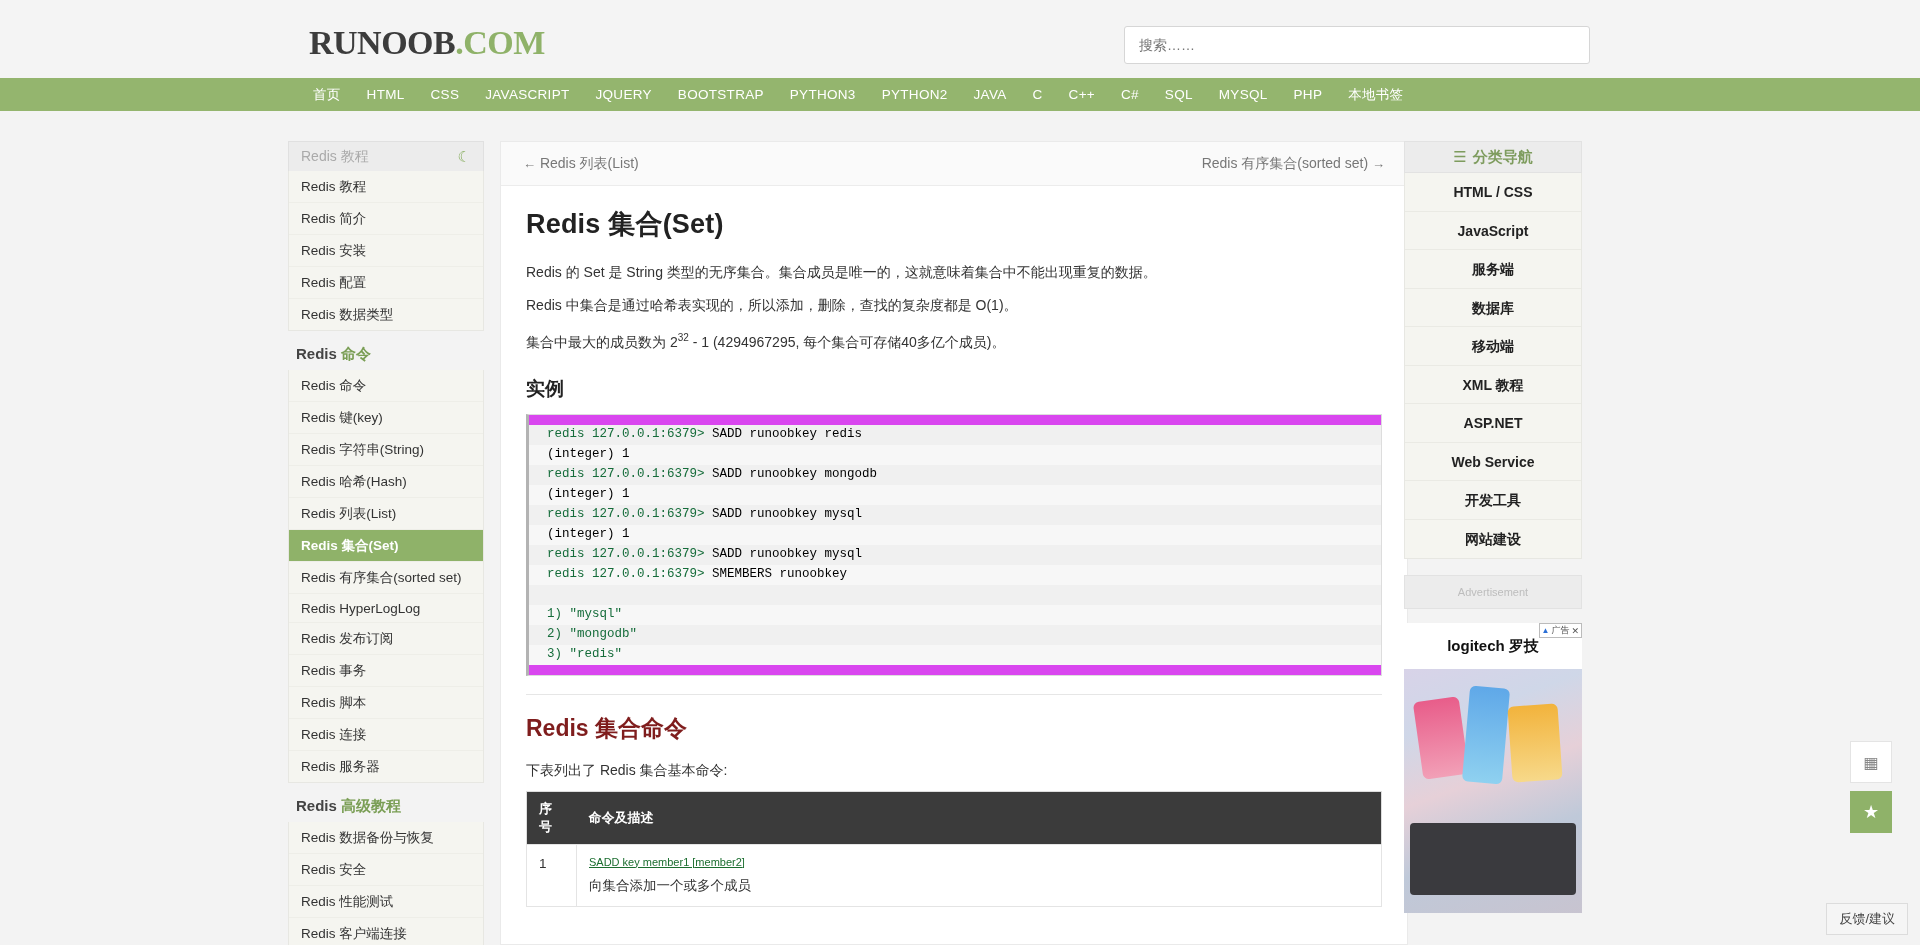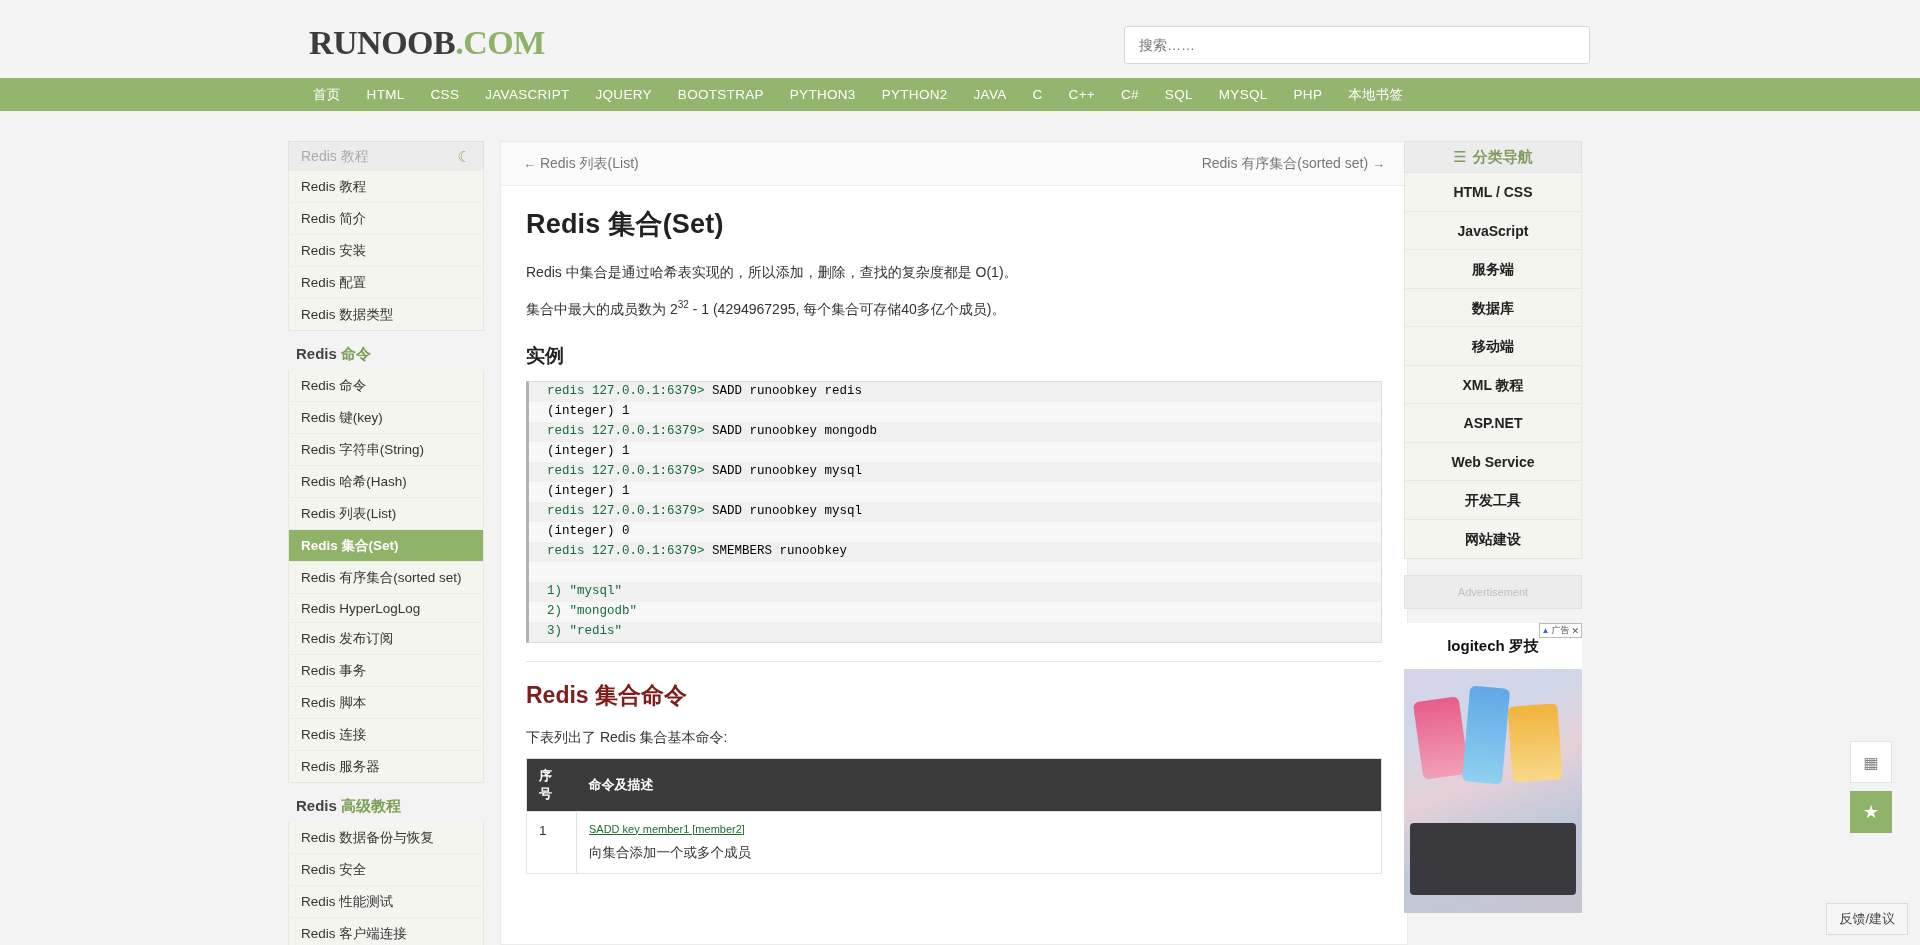--- a/index.html
+++ b/index.html
@@ -179,21 +179,21 @@
     font-weight: bold;
     color: #7f1d1d;
     margin: 18px 0 14px 0;
   }
 
   
   .codebox {
     background: #d946ef;
     border: 1px solid #ddd;
     border-left: 3px solid #b3b3b3;
-    padding: 0 0;
+    padding: 10px 0;
     margin-bottom: 18px;
     font-family: "Liberation Mono", "DejaVu Sans Mono", monospace;
     font-size: 12.5px;
   }
   .codebox .ln {
     padding: 1.5px 18px;
     line-height: 17px;
     white-space: pre;
     color: #000;
   }
@@ -444,34 +444,34 @@
 
   <div class="main">
     <div class="crumbs">
       <a href="#"><span class="arrow">←</span> <span>Redis 列表(List)</span></a>
       <a href="#"><span>Redis 有序集合(sorted set)</span> <span class="arrow">→</span></a>
     </div>
 
     <div class="article">
       <h1 class="art-title">Redis 集合(Set)</h1>
 
+      <p class="art-p">Redis 的 Set 是 String 类型的无序集合。集合成员是唯一的，这就意味着集合中不能出现重复的数据。</p>
       <p class="art-p">Redis 中集合是通过哈希表实现的，所以添加，删除，查找的复杂度都是 O(1)。</p>
       <p class="art-p"><span>集合中最大的成员数为 2</span><span class="sup">32</span><span> - 1 (4294967295, 每个集合可存储40多亿个成员)。</span></p>
 
       <h2 class="art-h2">实例</h2>
 
       <div class="codebox" id="codebox-host">
           <div class="ln"><span class="c-host">redis 127.0.0.1:6379&gt;</span><span> SADD runoobkey redis</span></div>
           <div class="ln"><span>(integer) 1</span></div>
           <div class="ln"><span class="c-host">redis 127.0.0.1:6379&gt;</span><span> SADD runoobkey mongodb</span></div>
           <div class="ln"><span>(integer) 1</span></div>
           <div class="ln"><span class="c-host">redis 127.0.0.1:6379&gt;</span><span> SADD runoobkey mysql</span></div>
           <div class="ln"><span>(integer) 1</span></div>
           <div class="ln"><span class="c-host">redis 127.0.0.1:6379&gt;</span><span> SADD runoobkey mysql</span></div>
-          <div class="ln"><span>(integer) 0</span></div>
           <div class="ln"><span class="c-host">redis 127.0.0.1:6379&gt;</span><span> SMEMBERS runoobkey</span></div>
           <div class="ln"><span>&nbsp;</span></div>
           <div class="ln"><span class="c-green">1) "mysql"</span></div>
           <div class="ln"><span class="c-green">2) "mongodb"</span></div>
           <div class="ln"><span class="c-green">3) "redis"</span></div>
         </div>
 
 
       <hr class="sep">
 

